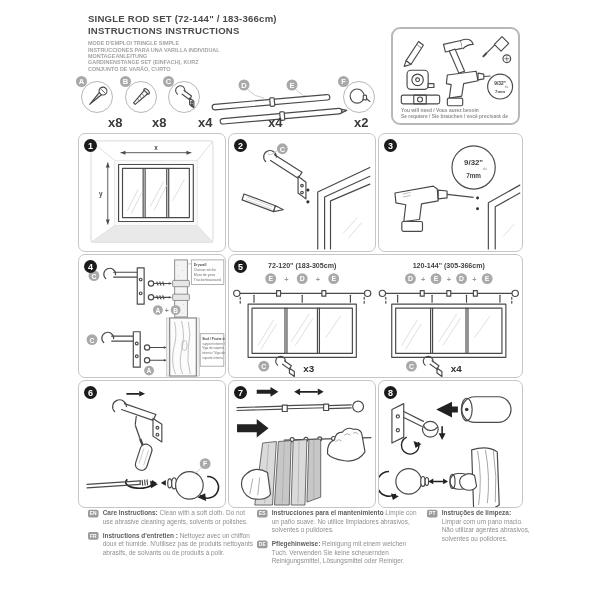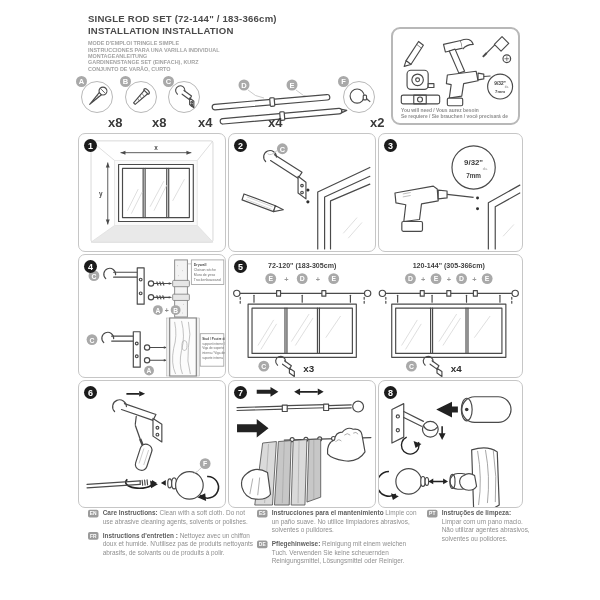--- a/index.html
+++ b/index.html
@@ -47,21 +47,21 @@
   .fl{fill:#fff;stroke:#4a4a4a;stroke-width:1.2;stroke-linejoin:round;}
   .lt{stroke:#d6d6d6;stroke-width:.8;}
 </style>
 </head>
 <body>
 
 <div class="page">
 
   <div class="title-block">
     <div class="title-main">SINGLE ROD SET (72-144" / 183-366cm)</div>
-    <div class="title-main">INSTALLATION INSTALLATION</div>
+    <div class="title-main">INSTRUCTIONS INSTRUCTIONS</div>
     <div class="subtitles">
       <div>MODE D'EMPLOI TRINGLE SIMPLE</div>
       <div>INSTRUCCIONES PARA UNA VARILLA INDIVIDUAL</div>
       <div>MONTAGEANLEITUNG</div>
       <div>GARDINENSTANGE SET (EINFACH), KURZ</div>
       <div>CONJUNTO DE VARÃO, CURTO</div>
     </div>
   </div>
 
   <div class="tools-box">
@@ -177,21 +177,21 @@
 
     <div class="pbadge" style="left:260px;top:-2px;">F</div>
     <div class="part-circle" style="left:265px;">
       <svg viewBox="0 0 32 32">
         <circle cx="14" cy="15" r="7.5" class="fl" stroke-width="1.1"></circle>
         <rect x="20.5" y="14" width="3.5" height="5" rx="1" class="fl" stroke-width="0.9"></rect>
         <line x1="24" y1="18" x2="28" y2="21" stroke="#4a4a4a" stroke-width="1.2"></line>
         <line x1="25" y1="17.5" x2="26" y2="20" stroke="#4a4a4a" stroke-width="0.6"></line>
       </svg>
     </div>
-    <div class="part-count" style="left:292px;">x2</div>
+    <div class="part-count" style="left:276px;">x2</div>
   </div>
 
   <div class="steps-grid">
 
     <div class="cell">
       <div class="step-num">1</div>
       <svg viewBox="0 0 148 119">
         <rect x="12" y="7" width="124" height="103" rx="2" fill="#fff" stroke="#d8d8d8" stroke-width="1"></rect>
         <polygon points="12,110 36,93 120,93 136,110" fill="#e9e9e9" stroke="#dedede" stroke-width="0.8"></polygon>
         <line x1="12" y1="7" x2="36" y2="27" class="lt"></line>

